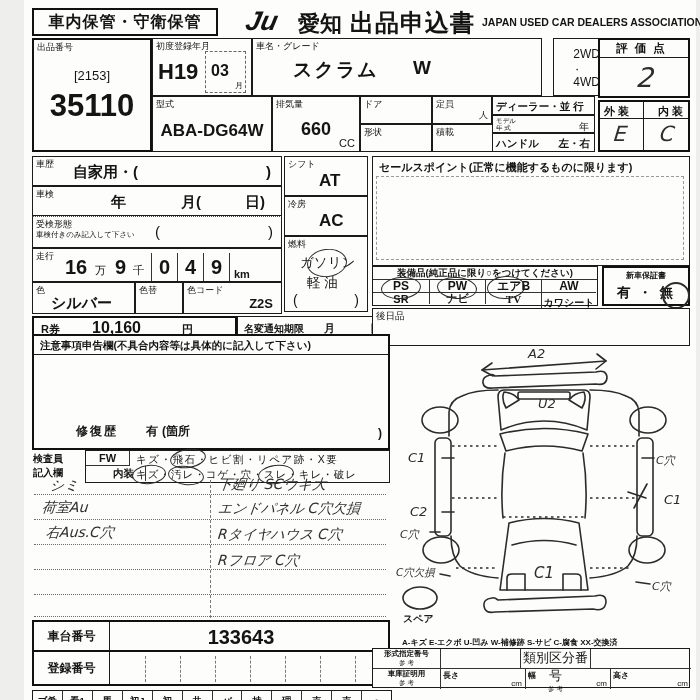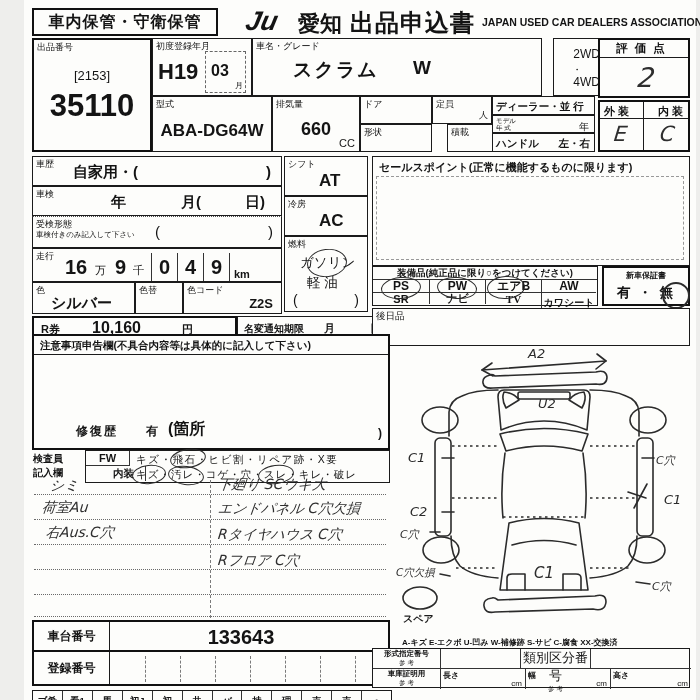--- a/index.html
+++ b/index.html
@@ -80,21 +80,21 @@
 <div class="b" style="left:360px;top:96px;width:72px;height:28px;">
   <span class="l">ドア</span>
 </div>
 <div class="b" style="left:432px;top:96px;width:60px;height:28px;">
   <span class="l">定員</span>
   <span class="t" style="right:3px;bottom:1px;font-size:9px;">人</span>
 </div>
 <div class="b" style="left:360px;top:124px;width:72px;height:28px;">
   <span class="l">形状</span>
 </div>
-<div class="b" style="left:447px;top:124px;width:76px;height:28px;">
+<div class="b" style="left:432px;top:124px;width:76px;height:28px;">
   <span class="l">積載</span>
   <span class="t" style="right:3px;bottom:1px;font-size:9px;">kg</span>
 </div>
 
 <div class="b" style="left:492px;top:96px;width:103px;height:19px;">
   <span class="t bold" style="left:3px;top:3px;font-size:10.5px;">ディーラー・並 行</span>
 </div>
 <div class="b" style="left:492px;top:115px;width:103px;height:18px;">
   <span class="t" style="left:3px;top:1px;font-size:6.5px;">モデル</span>
   <span class="t" style="left:3px;top:8px;font-size:6.5px;">年 式</span>
@@ -237,21 +237,21 @@
 <div class="b" style="left:372px;top:308px;width:318px;height:38px;">
   <span class="l" style="font-size:9.5px;">後日品</span>
 </div>
 
 <div class="b2" style="left:32px;top:334px;width:358px;height:116px;">
   <div class="abs" style="left:0;top:0;width:100%;height:19px;border-bottom:1.5px solid #1b1b1b;">
     <span class="t bold" style="left:6px;top:3px;font-size:10.5px;">注意事項申告欄(不具合内容等は具体的に記入して下さい)</span>
   </div>
   <span class="t bold" style="left:42px;bottom:8px;font-size:12px;letter-spacing:2px;">修復歴</span>
   <span class="t bold" style="left:112px;bottom:8px;font-size:12px;">有</span>
-  <span class="t bold" style="left:134px;bottom:8px;font-size:16px;">(箇所</span>
+  <span class="t bold" style="left:128px;bottom:8px;font-size:12px;">(箇所</span>
   <span class="t bold" style="right:6px;bottom:8px;font-size:12px;">)</span>
 </div>
 
 <span class="t bold" style="left:33px;top:452px;font-size:10px;">検査員</span>
 <span class="t bold" style="left:33px;top:466px;font-size:10px;">記入欄</span>
 <div class="b" style="left:85px;top:450px;width:305px;height:33px;">
   <div class="abs ctr" style="left:0;top:0;width:44px;height:15px;border-right:1.2px solid #333;border-bottom:1.2px solid #333;">
         <span class="bold" style="font-size:11px;">FW</span>
       </div>
   <span class="t" style="left:50px;top:2px;font-size:10.5px;letter-spacing:1.5px;">キズ・飛石・ヒビ割・リペア跡・X要</span>

